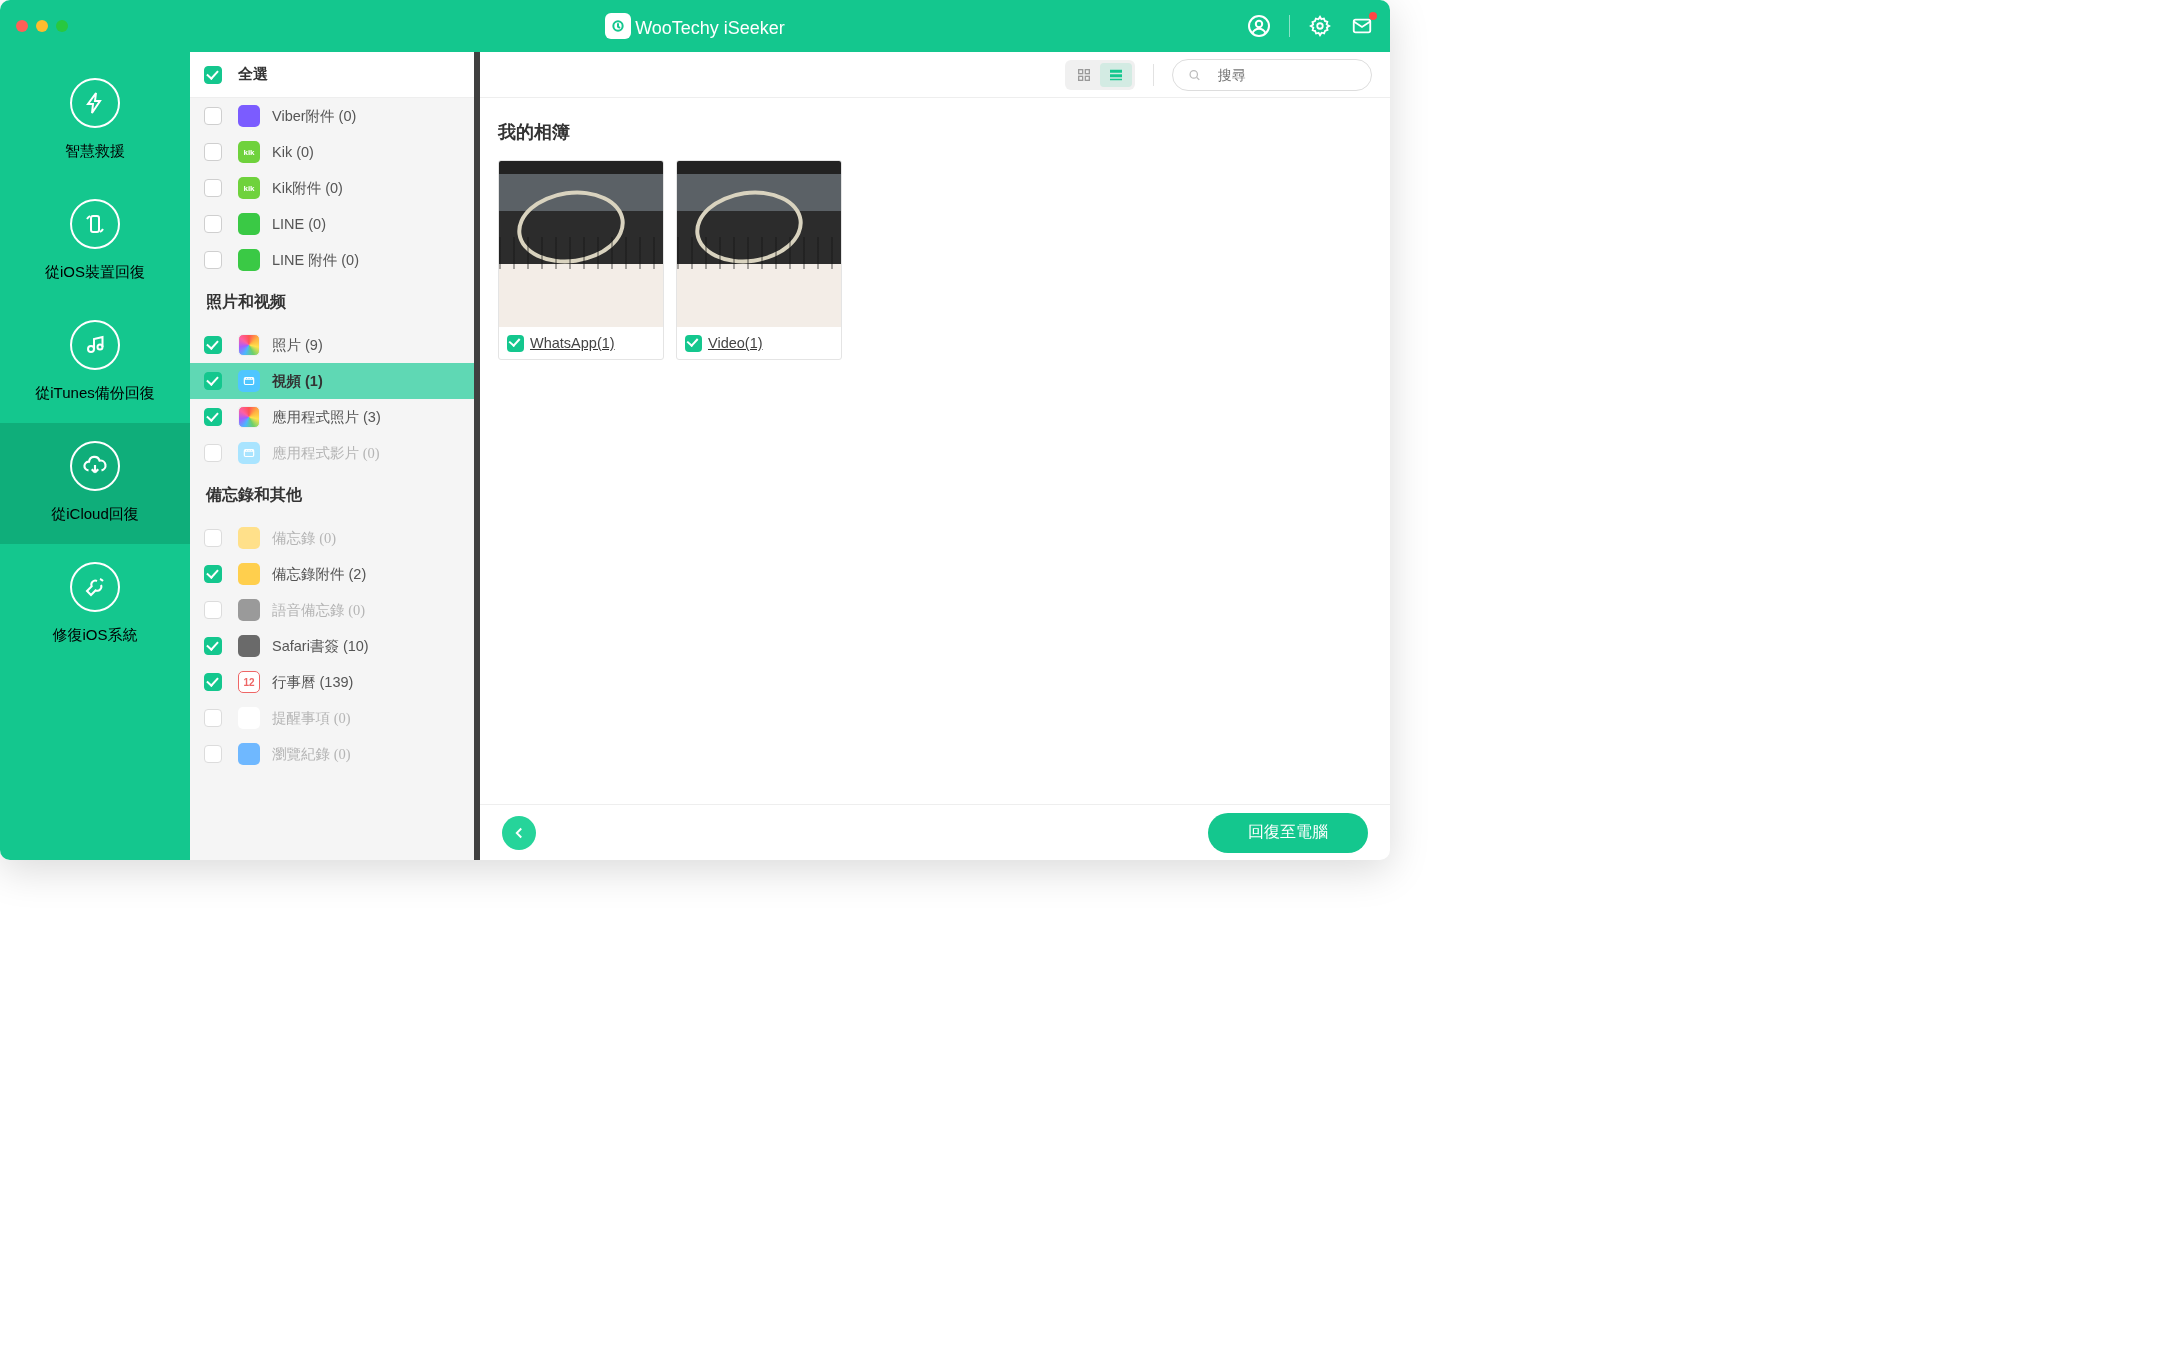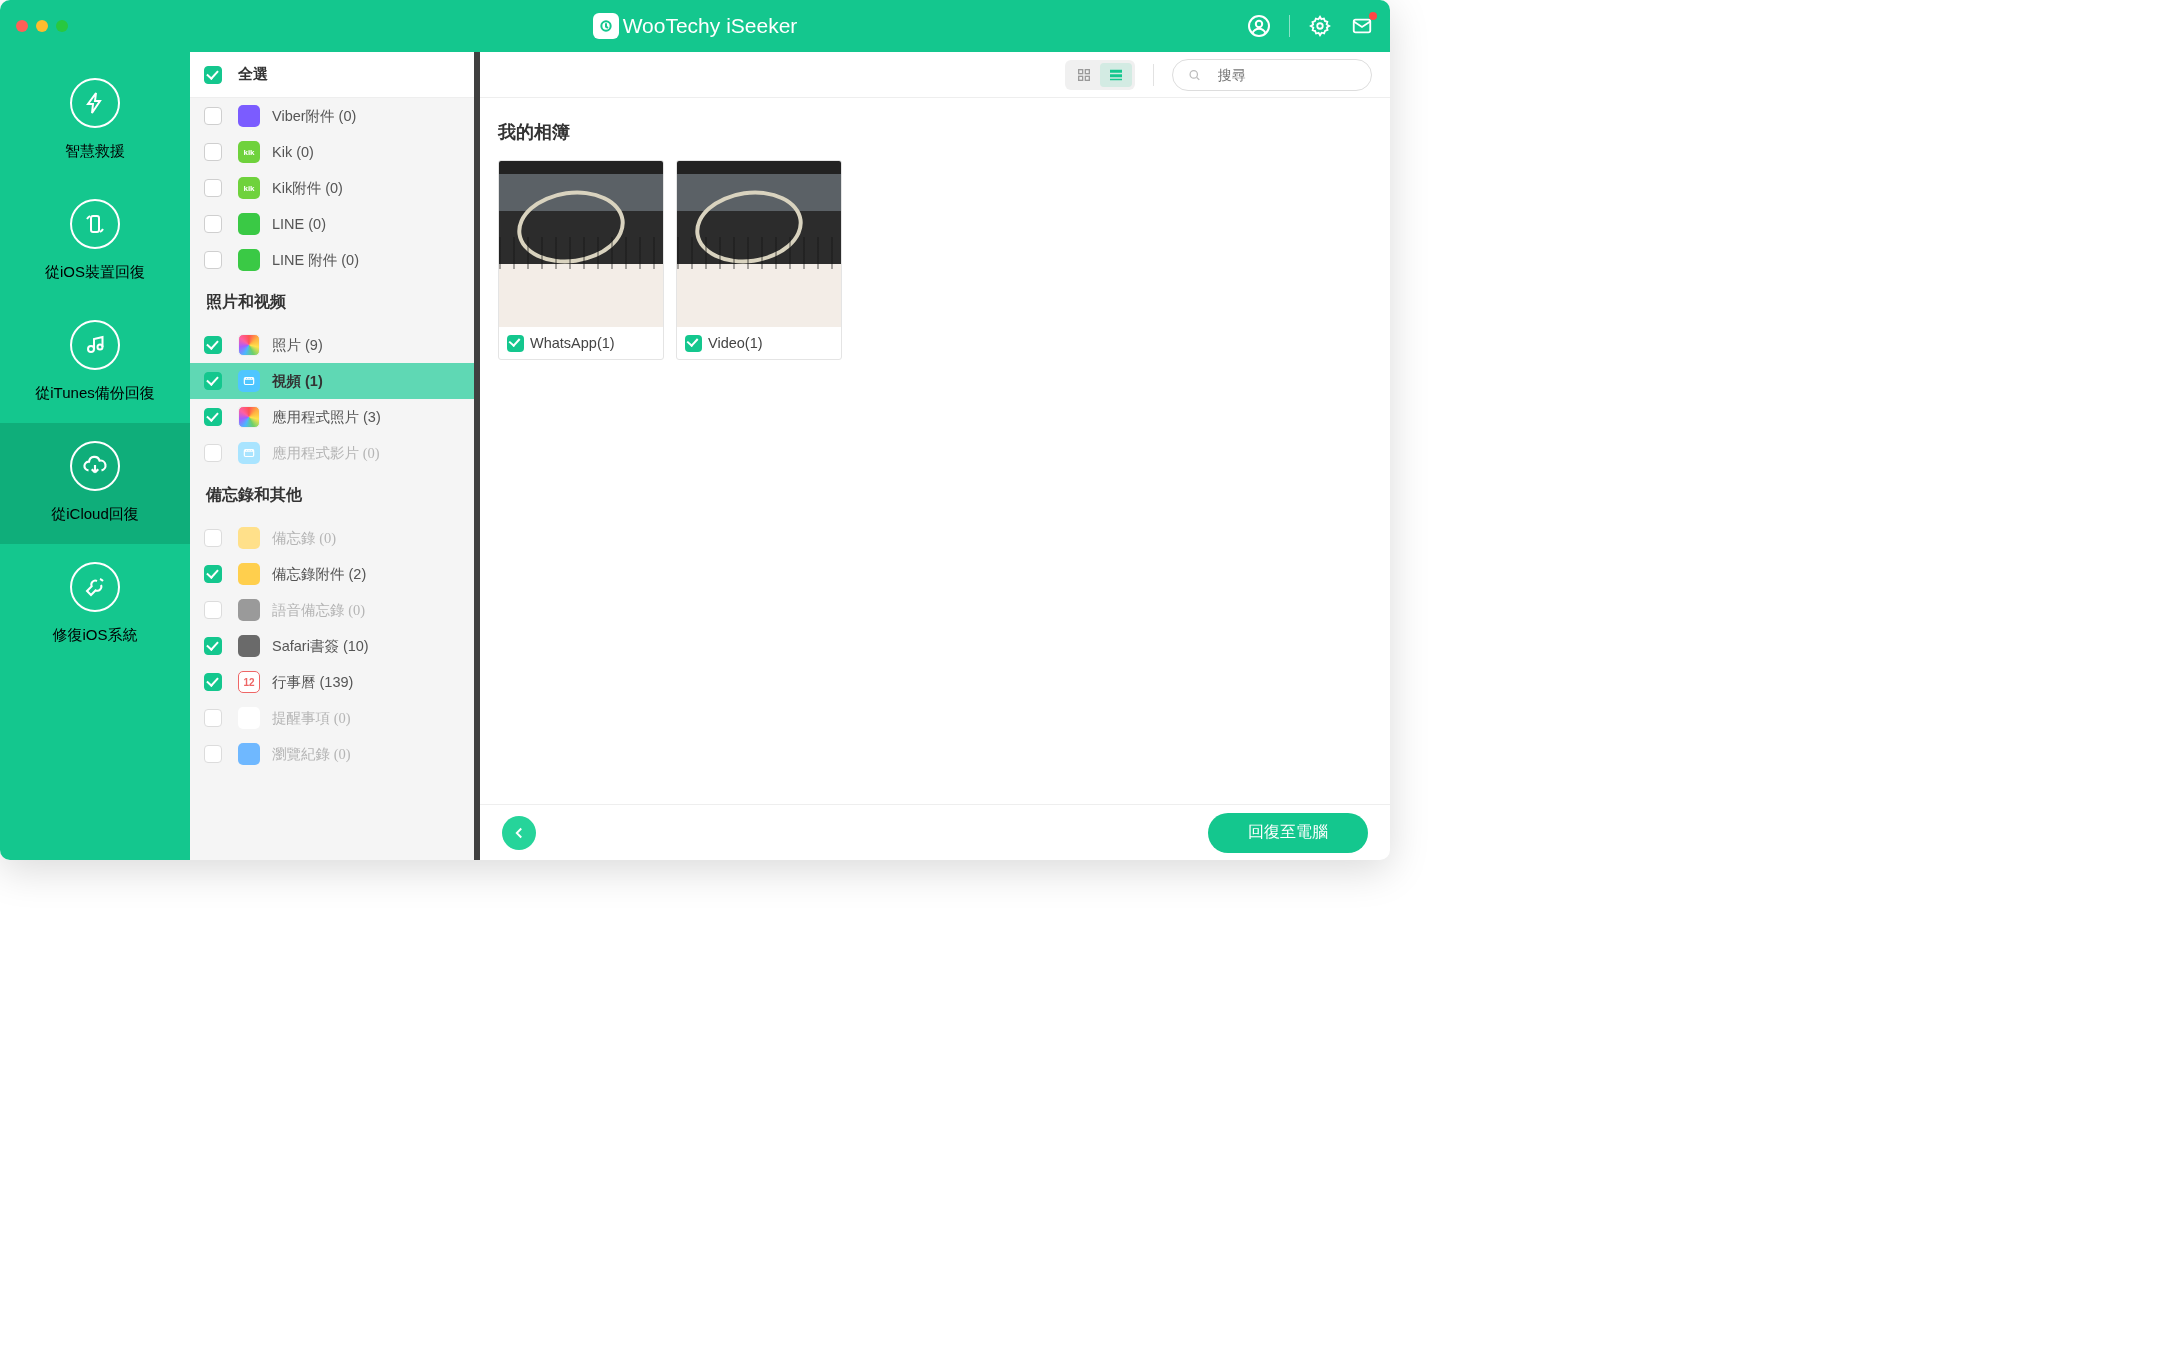--- a/index.html
+++ b/index.html
@@ -31,23 +31,23 @@
     position:relative;
     flex:0 0 auto;
   }
   .traffic-lights { display:flex; gap:8px; }
   .tl { width:12px; height:12px; border-radius:50%; }
   .tl.red{background:#ff5f57;}
   .tl.yellow{background:#febc2e;}
   .tl.green{background:#28c840;}
   .title-center{
     position:absolute; left:0; right:0; text-align:center;
-    display:flex; align-items:center; justify-content:center;
+    display:flex; align-items:flex-end; justify-content:center;
     gap:4px; pointer-events:none;
-    font-size:21px; font-weight:500;
+    font-size:18px; font-weight:500;
   }
   .app-logo{
     width:26px; height:26px; border-radius:6px; background:#fff;
     display:flex; align-items:center; justify-content:center;
     color:#14c78e; font-weight:bold;
   }
   .title-actions{
     margin-left:auto; display:flex; align-items:center; gap:18px;
   }
   .title-actions .divider{width:1px;height:22px;background:rgba(255,255,255,0.5);}
@@ -144,21 +144,21 @@
     margin-left:16px;color:#666;width:100%;
   }
   .section-title{
     padding:22px 18px 10px; font-size:18px; font-weight:600;
   }
   .albums{
     display:flex; gap:12px; padding:6px 18px;
   }
   .album{
     width:166px; border:1px solid #e4e4e4; border-radius:3px;
-    overflow:hidden; background:#fff;
+    overflow:hidden; background:#fff;text-decoration:underline;
   }
   .album .thumb{
     height:166px;
     background:linear-gradient(180deg,#222 0%,#222 8%,#5b6166 8%,#5b6166 30%,#2c2c2c 30%,#2c2c2c 62%,#f3ede7 62%,#f3ede7 100%);
     position:relative;
   }
   .album .thumb::before{
     content:"";
     position:absolute; left:18px; top:30px;
     width:100px;height:64px;border:4px solid #d9d3bf;border-radius:50%;

